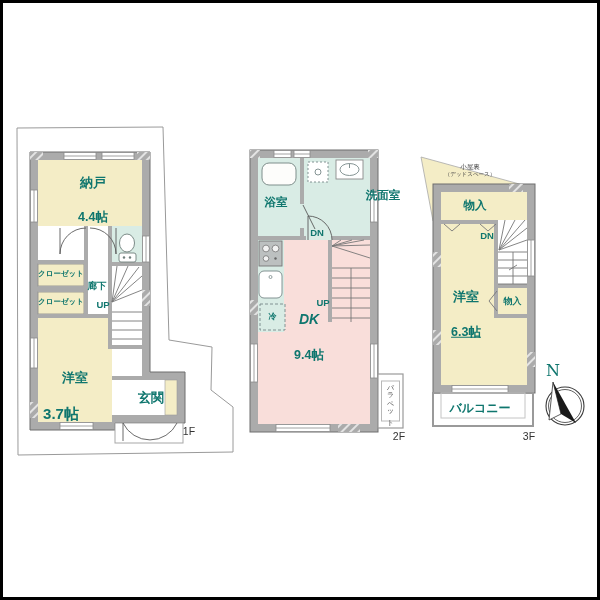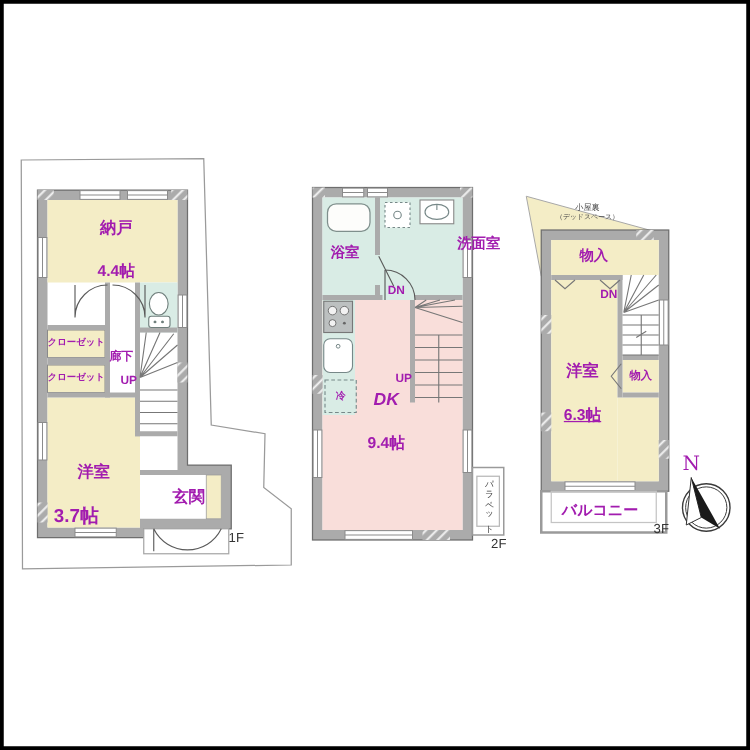--- a/index.html
+++ b/index.html
@@ -4,21 +4,21 @@
 <style>
   html,body{margin:0;padding:0;background:#fff;}
   .stage{
     position:relative;width:600px;height:600px;background:#fff;
     box-shadow:inset 0 0 0 3px #000;
     font-family:"Liberation Sans",sans-serif;overflow:hidden;
   }
   .stage svg{position:absolute;left:0;top:0;}
   .lbl{
     position:absolute;transform:translate(-50%,-50%);
-    white-space:nowrap;color:#a21caf;font-weight:700;line-height:1;
+    white-space:nowrap;color:#0f766e;font-weight:700;line-height:1;
   }
   .lbl.sub{font-weight:700;margin-top:19px;}
   .lbl.floorlbl{font-weight:500;color:#333;}
   .lbl.tiny{font-weight:500;color:#444;}
   .vtext{writing-mode:vertical-rl;text-orientation:upright;letter-spacing:1px;}
   .serif{font-family:"DejaVu Serif",serif;font-weight:500;}
 </style>
 </head>
 <body>
 
@@ -257,16 +257,16 @@
   <div class="lbl floorlbl" style="left:399px;top:436px;font-size:10.5px;">2F</div>
 
   <div class="lbl tiny" style="left:470px;top:167px;font-size:6.5px;">小屋裏</div>
   <div class="lbl tiny" style="left:470px;top:175px;font-size:5.5px;">（デッドスペース）</div>
   <div class="lbl" style="left:475px;top:206px;font-size:11.5px;">物入</div>
   <div class="lbl" style="left:487px;top:236px;font-size:9.5px;">DN</div>
   <div class="lbl" style="left:466px;top:296px;font-size:13px;">洋室</div>
   <div class="lbl sub" style="left:466px;top:313px;font-size:12.5px;text-decoration:underline;">6.3帖</div>
   <div class="lbl" style="left:512.5px;top:301px;font-size:9px;">物入</div>
   <div class="lbl" style="left:480px;top:408px;font-size:12px;">バルコニー</div>
-  <div class="lbl floorlbl" style="left:529px;top:424px;font-size:10.5px;">3F</div>
+  <div class="lbl floorlbl" style="left:529px;top:436px;font-size:10.5px;">3F</div>
   <div class="lbl serif" style="left:553px;top:371px;font-size:16px;">N</div>
 
 </div>
 
 </body></html>

